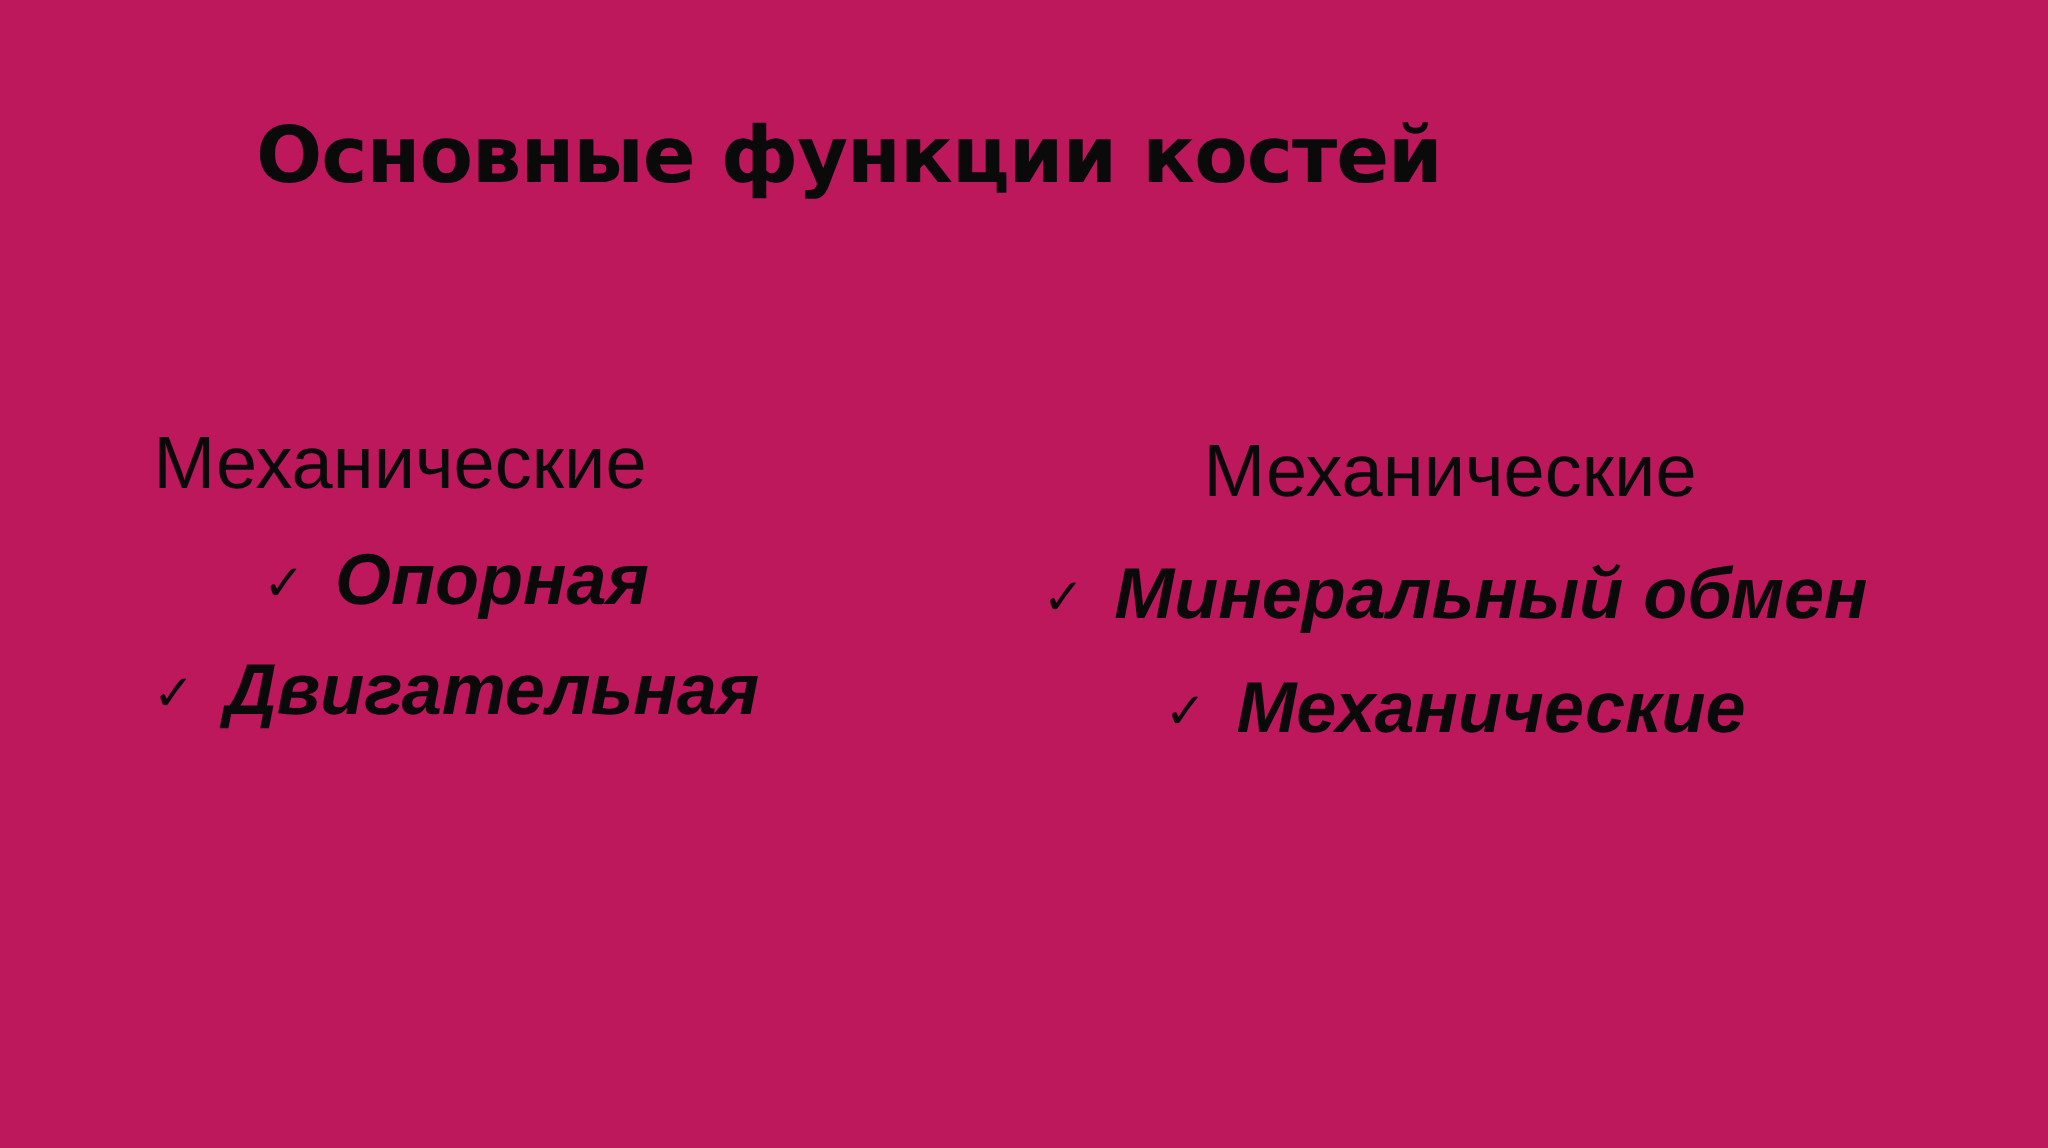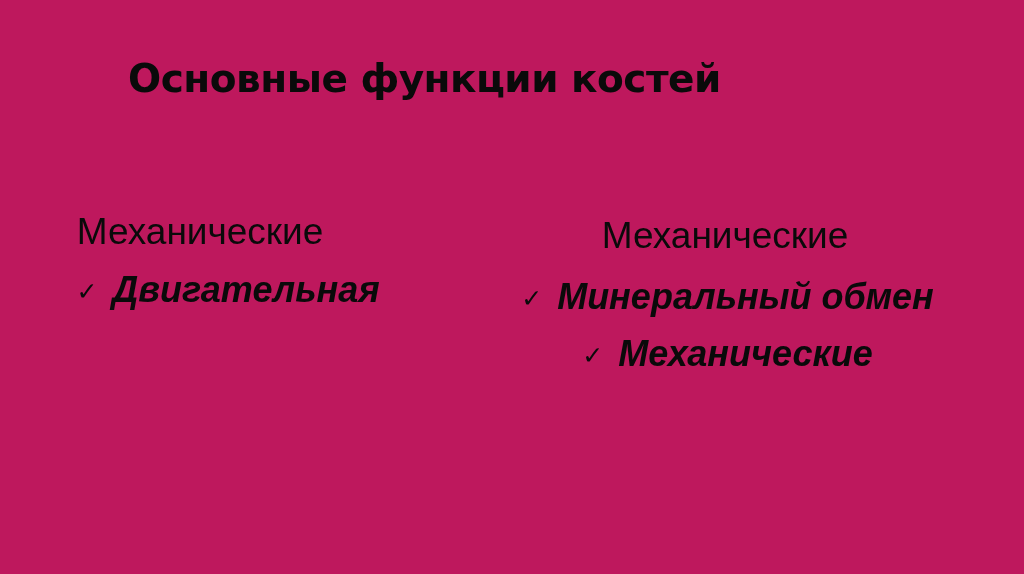--- a/index.html
+++ b/index.html
@@ -86,20 +86,23 @@
 <body>
 
 <div class="slide" style="background: #be185d; color: rgb(10, 10, 10);">
 
   <h1 class="title">Основные функции костей</h1>
 
   <h2 class="col-heading left">Механические</h2>
 
   <ul class="items left">
     <li>
+      <span class="check">✓</span><span>Опорная</span>
+    </li>
+    <li>
       <span class="check">✓</span><span>Двигательная</span>
     </li>
   </ul>
 
   <h2 class="col-heading right">Механические</h2>
 
   <ul class="items right">
     <li>
       <span class="check">✓</span><span>Минеральный обмен</span>
     </li>

